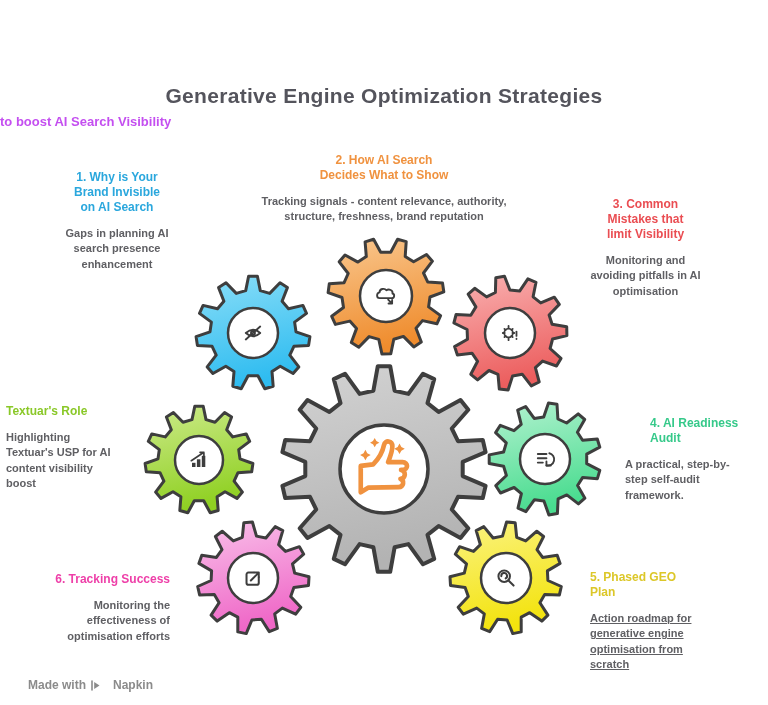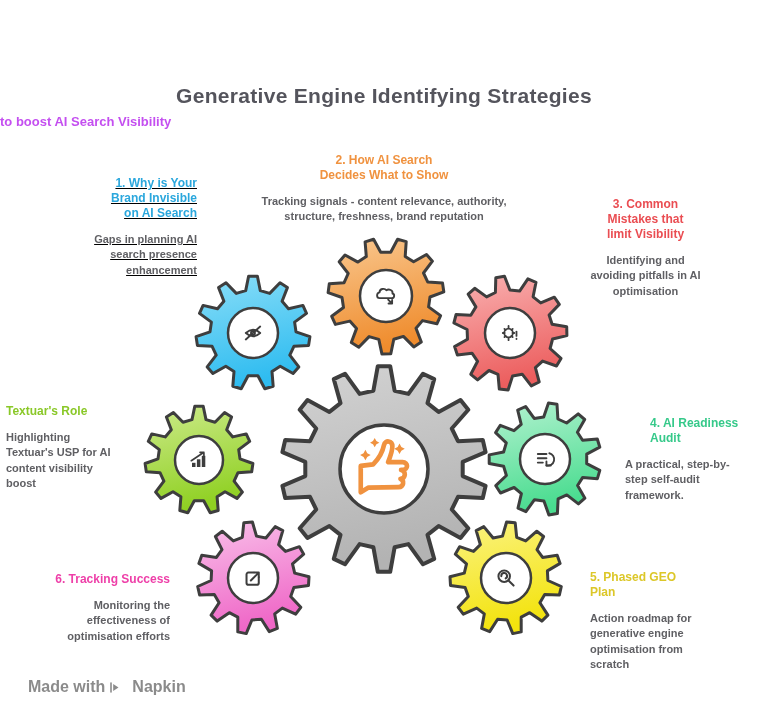--- a/index.html
+++ b/index.html
@@ -17,30 +17,30 @@
     font-size:13px;font-weight:bold;
   }
   .label{position:absolute;}
   .label .heading{
     font-size:12px;font-weight:bold;line-height:1.25;white-space:pre-line;
     margin-bottom:11px;
   }
   .label .desc{
     font-size:11px;line-height:1.4;white-space:pre-line;font-weight:bold;
   }
-  .pos-brand-invisible{left:37px;top:176px;width:160px;text-align:right;text-decoration:underline;}
+  .pos-brand-invisible{left:37px;top:170px;width:160px;text-align:center;}
   .pos-ai-search-decides{left:234px;top:153px;width:300px;text-align:center;}
   .pos-common-mistakes{left:563px;top:197px;width:165px;text-align:center;}
   .pos-ai-readiness-audit{left:625px;top:416px;width:140px;text-align:left;}
   .pos-phased-geo-plan{left:590px;top:570px;width:165px;text-align:left;}
   .pos-tracking-success{left:14px;top:572px;width:156px;text-align:right;}
   .pos-textuars-role{left:6px;top:404px;width:131px;text-align:left;}
   .footer{
     position:absolute;left:28px;top:678px;display:flex;align-items:center;gap:4px;
-    font-size:16px;font-weight:bold;
+    font-size:12px;font-weight:bold;
   }
   .footer svg{display:block;}
 </style>
 </head>
 <body>
 
 <div class="canvas">
 
   <svg id="gear-layer" width="768" height="705" viewBox="0 0 768 705">
       <defs>
@@ -165,21 +165,21 @@
     </g>
     <g fill="#f0923f" stroke="none">
       <path transform="translate(-12,-9)" d="M0,-3.4 L1.2,-1.2 L3.4,0 L1.2,1.2 L0,3.4 L-1.2,1.2 L-3.4,0 L-1.2,-1.2 Z"></path>
       <path transform="translate(-6,-17)" d="M0,-3 L1.1,-1.1 L3,0 L1.1,1.1 L0,3 L-1.1,1.1 L-3,0 L-1.1,-1.1 Z"></path>
       <path transform="translate(10,-13)" d="M0,-3.4 L1.2,-1.2 L3.4,0 L1.2,1.2 L0,3.4 L-1.2,1.2 L-3.4,0 L-1.2,-1.2 Z"></path>
     </g>
         </g>
       </g>
     </svg>
 
-  <div class="title" style="color: rgb(84, 84, 92);">Generative Engine Identifying Strategies</div>
+  <div class="title" style="color: rgb(84, 84, 92);">Generative Engine Optimization Strategies</div>
   <div class="subtitle" style="color: rgb(196, 79, 240);">to boost AI Search Visibility</div>
 
   <div class="label pos-brand-invisible">
     <div class="heading" style="color: rgb(42, 167, 221);">1. Why is Your
 Brand Invisible
 on AI Search</div>
     <div class="desc" style="color: rgb(95, 95, 99);">Gaps in planning AI
 search presence
 enhancement</div>
   </div>
@@ -188,37 +188,37 @@
     <div class="heading" style="color: rgb(240, 146, 63);">2. How AI Search
 Decides What to Show</div>
     <div class="desc" style="color: rgb(95, 95, 99);">Tracking signals - content relevance, authority,
 structure, freshness, brand reputation</div>
   </div>
 
   <div class="label pos-common-mistakes">
     <div class="heading" style="color: rgb(234, 77, 82);">3. Common
 Mistakes that
 limit Visibility</div>
-    <div class="desc" style="color: rgb(95, 95, 99);">Identifying and
+    <div class="desc" style="color: rgb(95, 95, 99);">Monitoring and
 avoiding pitfalls in AI
 optimisation</div>
   </div>
 
   <div class="label pos-ai-readiness-audit">
     <div class="heading" style="color: rgb(54, 201, 138); margin-left: 25px;">4. AI Readiness
 Audit</div>
     <div class="desc" style="color: rgb(95, 95, 99);">A practical, step-by-
 step self-audit
 framework.</div>
   </div>
 
   <div class="label pos-phased-geo-plan">
     <div class="heading" style="color: rgb(220, 199, 40);">5. Phased GEO
 Plan</div>
-    <div class="desc" style="color: rgb(95, 95, 99);">Action roadmap for
+    <div class="desc" style="color: rgb(95, 95, 99); text-decoration: underline;">Action roadmap for
 generative engine
 optimisation from
 scratch</div>
   </div>
 
   <div class="label pos-tracking-success">
     <div class="heading" style="color: rgb(238, 63, 168);">6. Tracking Success</div>
     <div class="desc" style="color: rgb(95, 95, 99);">Monitoring the
 effectiveness of
 optimisation efforts</div>

